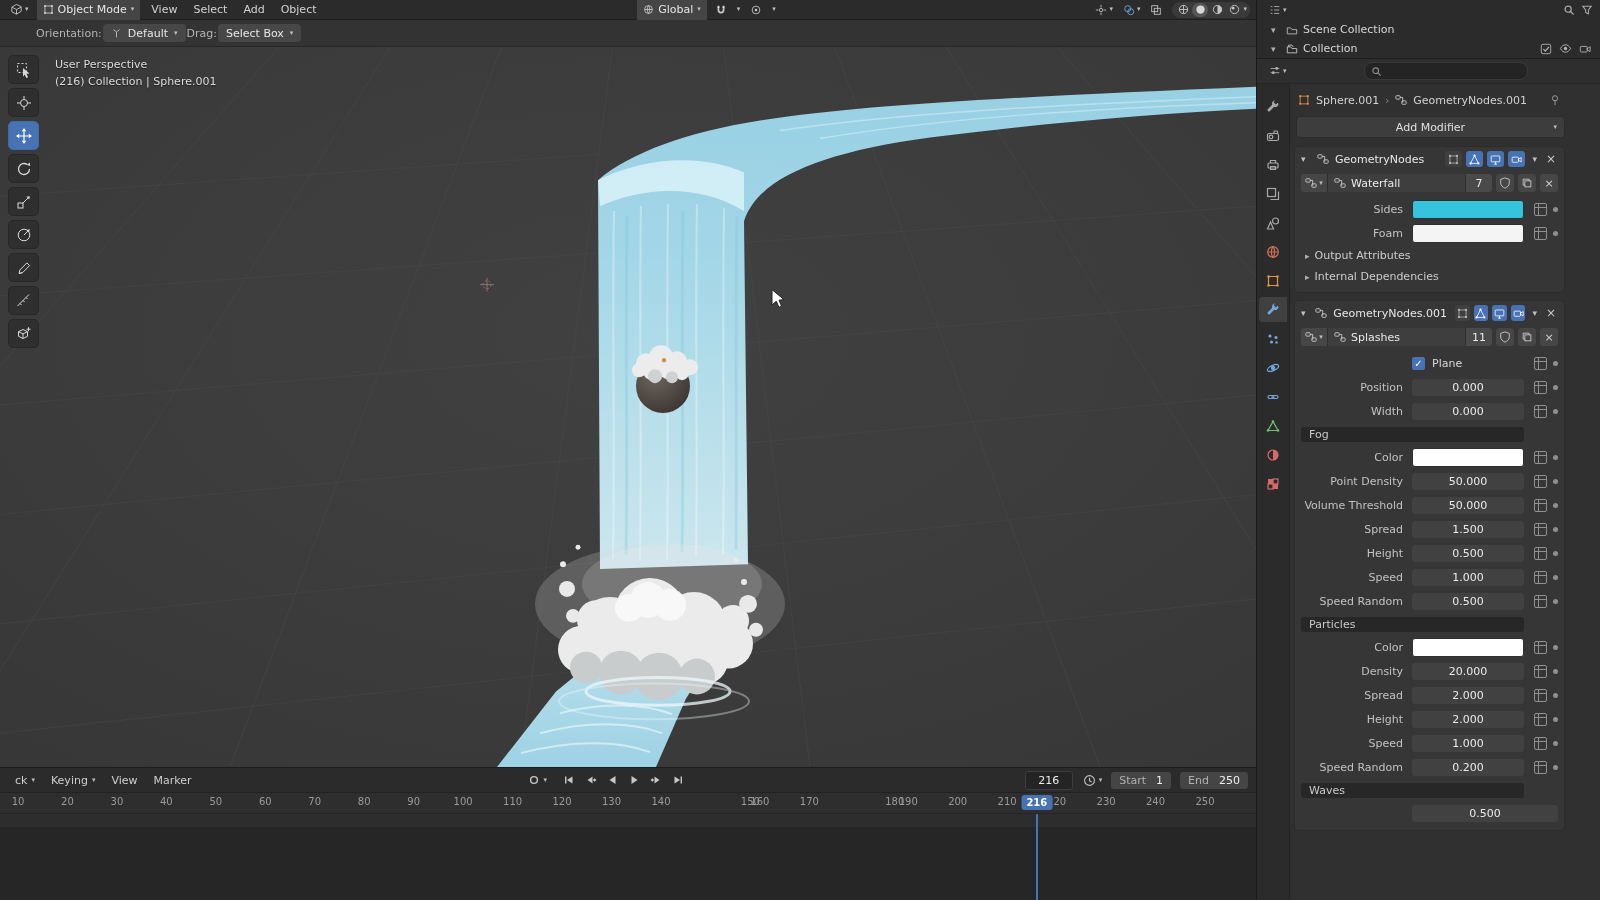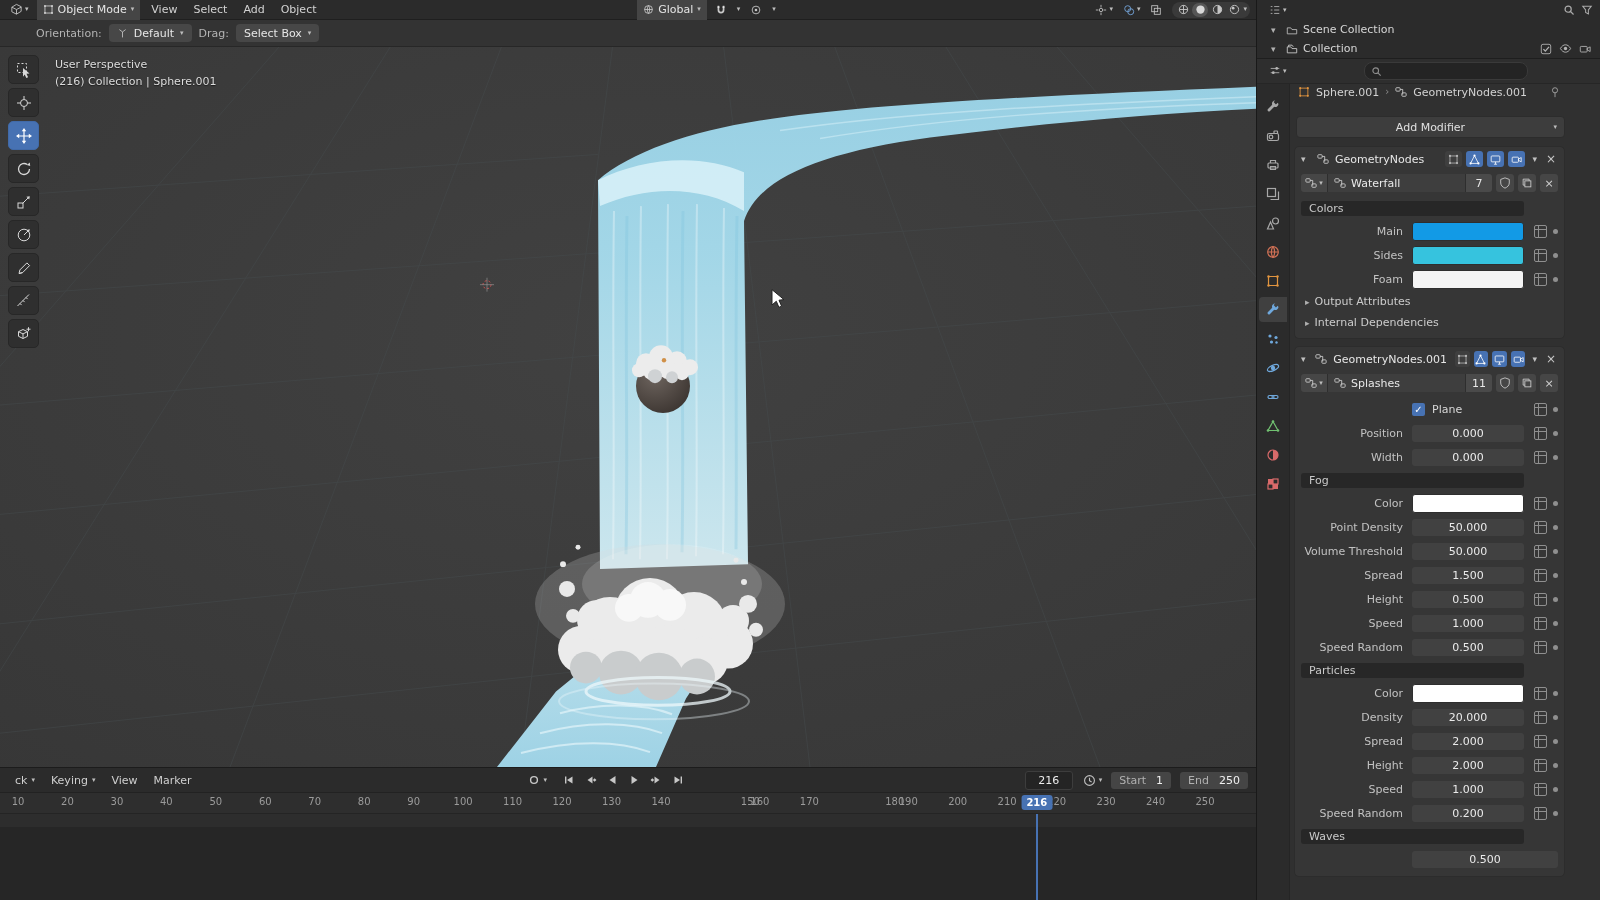--- a/index.html
+++ b/index.html
@@ -16,21 +16,21 @@
   .menu{padding:0 7px;height:100%;display:flex;align-items:center;color:#d2d2d2;cursor:default}
   .dd{background:#454545;height:25px;border-radius:3px;padding:12px 6px;display:inline-flex;
       align-items:center;gap:4px;color:#e4e4e4;margin:0 2px}
   .hico{display:inline-flex;align-items:center;gap:2px;padding:0 4px;color:#c6c6c6}
   .hico.blue svg{color:#76a9e0}
   .shadegrp{display:inline-flex;align-items:center;gap:1px;background:#3a3a3a;border-radius:8px;padding:1px 3px;margin-left:4px}
   .shadeball{width:16px;height:14px;display:grid;place-items:center;border-radius:7px;color:#c6c6c6}
   .shadeball.active{background:#565656;color:#fff}
 
   .toolsettings{height:26px;flex:none;background:#333333;border-bottom:1px solid #272727;
-                display:flex;align-items:center;padding-left:36px;gap:7px}
+                display:flex;align-items:center;padding-left:36px;gap:1px}
   .ts-label{color:#b4b4b4}
   .dd2{background:#474747;height:18px;border-radius:4px;padding:0 8px;display:inline-flex;
        align-items:center;gap:6px;color:#e6e6e6}
 
   .viewport{flex:1;position:relative;overflow:hidden;background:#3a3a3a}
   .scene-svg{position:absolute;inset:0;width:100%;height:100%;display:block}
   .vp-overlay{position:absolute;left:55px;top:9px;line-height:17px;color:#dcdcdc;
               text-shadow:0 1px 1px rgba(0,0,0,.55);pointer-events:none}
   .vp-toolbar{position:absolute;left:8px;top:8px;display:flex;flex-direction:column;gap:4px}
   .tool-btn{width:29px;height:27px;background:rgba(46,46,46,.93);border:1px solid #272727;
@@ -72,21 +72,21 @@
   .props-header{height:24px;flex:none;background:#2e2e2e;border-bottom:1px solid #262626;
                 display:flex;align-items:center;padding:0 8px;gap:8px}
   .searchfield{width:150px;height:16px;background:#242424;border:1px solid #3a3a3a;border-radius:8px;
                display:flex;align-items:center;padding:0 6px;gap:4px;margin:0 auto}
   .props-main{flex:1;display:flex;overflow:hidden}
   .tabs-col{width:32px;flex:none;background:#2b2b2b;border-right:1px solid #252525;display:flex;
             flex-direction:column;align-items:center;padding-top:10px;gap:4px}
   .ptab{width:28px;height:25px;display:grid;place-items:center;border-radius:4px 0 0 4px;cursor:default}
   .ptab.active{background:#404040}
   .props-content{flex:1;padding:2px 36px 0 4px;overflow:hidden}
-  .breadcrumb{height:28px;display:flex;align-items:flex-start;gap:6px;padding:0 4px;color:#d2d2d2}
+  .breadcrumb{height:28px;display:flex;align-items:center;gap:6px;padding:0 4px;color:#d2d2d2}
   .bc-sep{color:#8a8a8a;font-size:10px}
   .bc-pin{margin-left:auto}
   .addmod{height:20px;margin:2px 0 8px 2px;background:#3d3d3d;border:1px solid #2c2c2c;border-radius:4px;
           display:flex;align-items:center;justify-content:center;color:#e0e0e0;position:relative}
   .addmod .caret{position:absolute;right:7px}
 
   .mod-panel{background:#363636;border:1px solid #2c2c2c;border-radius:5px;margin-bottom:7px;padding-bottom:5px}
   .mod-head{height:24px;display:flex;align-items:center;gap:4px;padding:0 6px}
   .mh-chev{color:#c0c0c0;font-size:9px;width:12px}
   .mh-name{color:#e6e6e6;margin-left:2px;white-space:nowrap}
@@ -839,35 +839,20 @@
                     </svg>
                   </span>
                   <span class="grp-btn">
                     <svg viewBox="0 0 14 14" width="12" height="12">
                       <rect x="4.5" y="4.5" width="7" height="7" fill="none" stroke="#cfcfcf"></rect>
                       <path d="M9.5 4.5v-2h-7v7h2" fill="none" stroke="#cfcfcf"></path>
                     </svg>
                   </span>
                   <span class="grp-btn">×</span>
                 </div>
-                <div class="prow sectionrow">
-                  <div class="secbar">
-                    <span>Colors</span>
-                  </div>
-                </div>
-                <div class="prow">
-                  <span class="rlabel">Main</span>
-                  <div class="farea">
-                    <div class="swatch" style="background: rgb(18, 154, 230);"></div>
-                  </div>
-                  <span class="icons">
-                    <span class="icon-anim"></span>
-                    <span class="icon-dot"></span>
-                  </span>
-                </div>
                 <div class="prow">
                   <span class="rlabel">Sides</span>
                   <div class="farea">
                     <div class="swatch" style="background: rgb(54, 195, 222);"></div>
                   </div>
                   <span class="icons">
                     <span class="icon-anim"></span>
                     <span class="icon-dot"></span>
                   </span>
                 </div>

